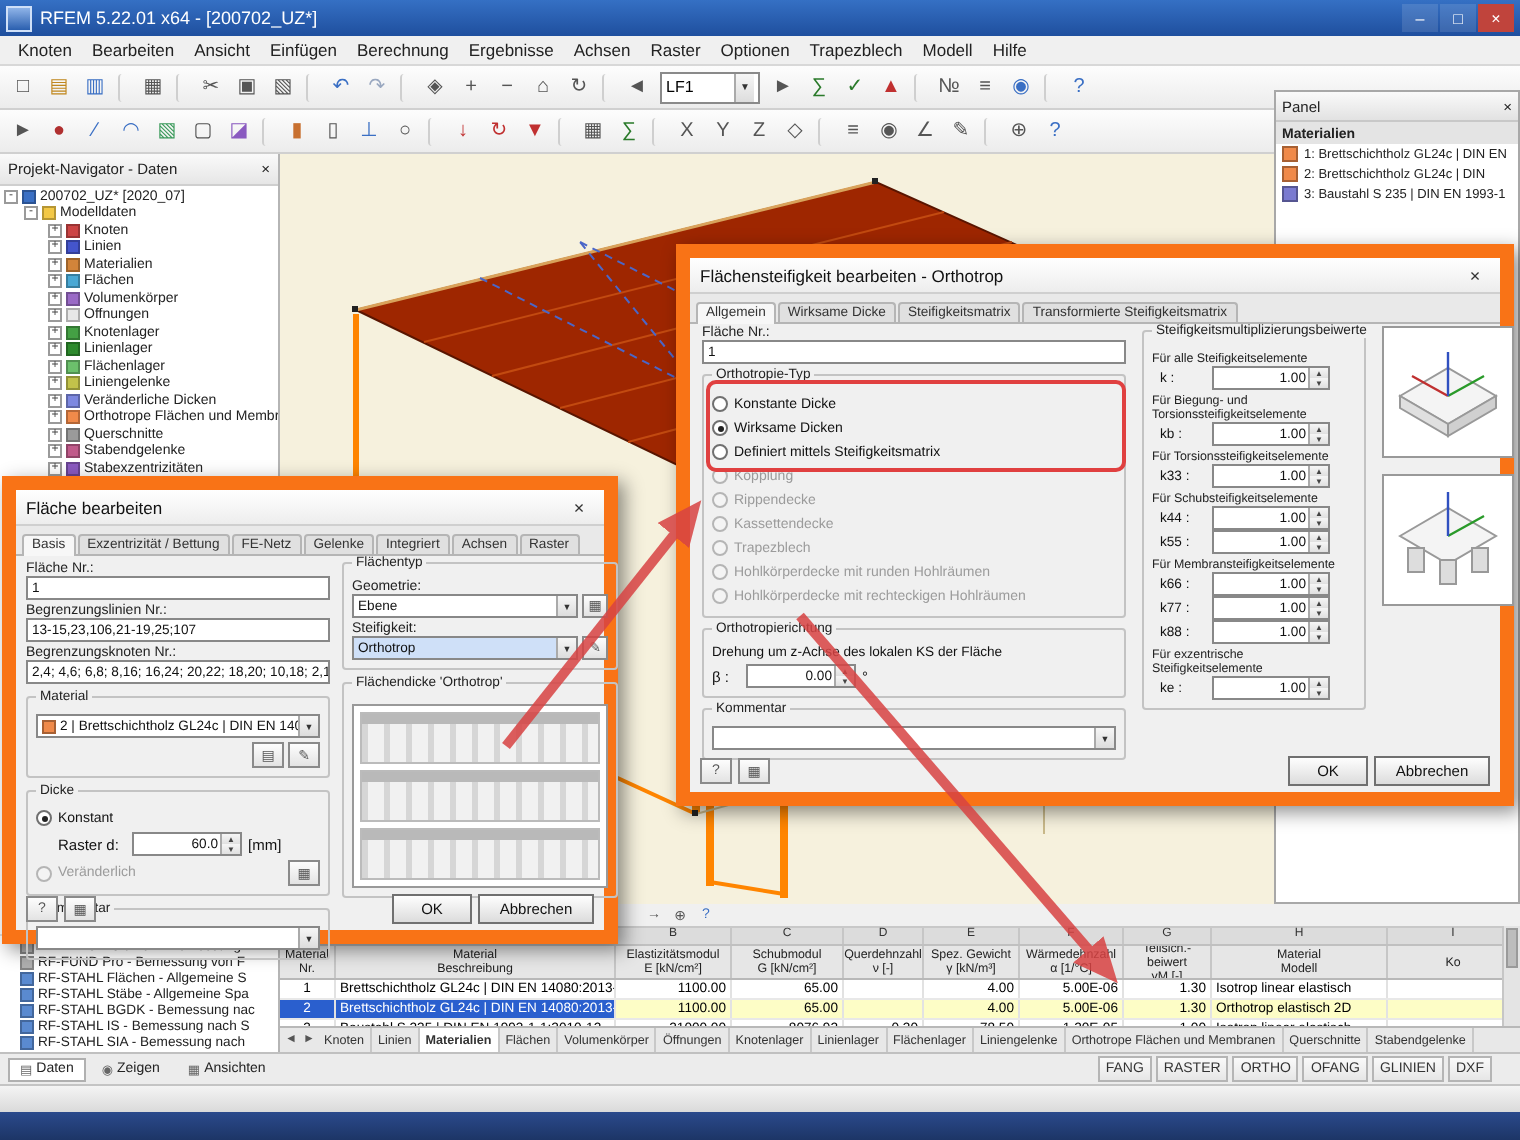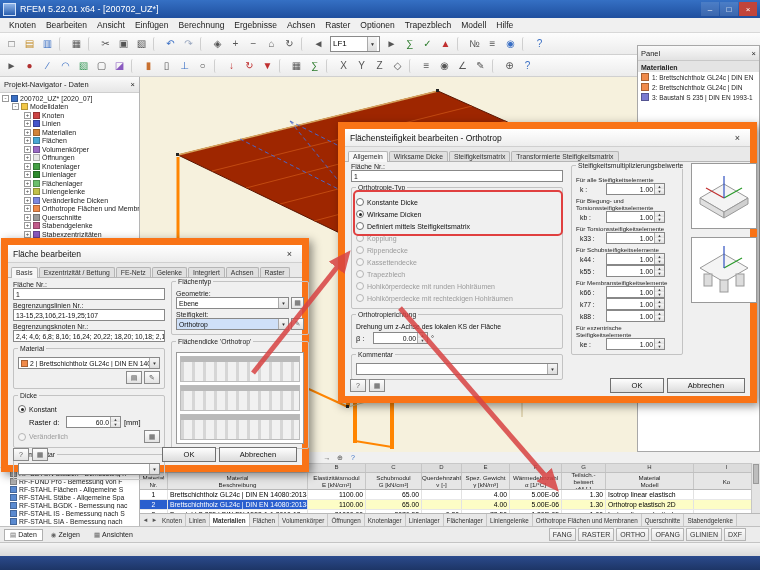--- a/index.html
+++ b/index.html
@@ -50,21 +50,21 @@
   #dlg-fl{left:1px;top:238px;width:308px;height:234px;z-index:10;}
   #dlg-or{left:338px;top:122px;width:419px;height:281px;z-index:20;}
   .dlg-t{height:17px;background:linear-gradient(#ffffff,#ededed);border-bottom:1px solid #cfcfcf;display:flex;align-items:center;font-size:8.5px;color:#111;padding:0 5px;}
   .dlg-x{margin-left:auto;width:15px;text-align:center;color:#333;font-size:9px;}
   .dlg-tabs{display:flex;height:14px;background:#e9e9e9;border-bottom:1px solid #b5b5b5;font-size:6.8px;align-items:flex-end;padding-left:2px;}
   .dtab{padding:1px 4px;border:1px solid #b5b5b5;border-bottom:none;background:#e0e0e0;margin-left:1px;border-radius:2px 2px 0 0;color:#333;white-space:nowrap;}
   .dtab.active{background:#f7f7f7;margin-bottom:-1px;padding-bottom:2px;}
   .dlg-b{position:absolute;top:32px;left:0;right:0;bottom:23px;font-size:7.5px;color:#111;}
   .dlg-foot{position:absolute;bottom:3px;left:5px;right:5px;display:flex;align-items:center;gap:3px;}
   .btn{height:15px;border:1px solid #707070;background:linear-gradient(#fefefe,#dcdcdc);font-size:7.5px;display:flex;align-items:center;justify-content:center;color:#111;box-sizing:border-box;}
-  .btn.ok{width:54px;margin-left:auto;} .btn.cancel{width:78px;}
+  .btn.ok{width:40px;margin-left:auto;} .btn.cancel{width:58px;}
   .mbtn{width:16px;height:13px;border:1px solid #8a8a8a;background:linear-gradient(#fdfdfd,#e3e3e3);font-size:7px;display:flex;align-items:center;justify-content:center;color:#555;box-sizing:border-box;}
   .flbl{display:block;font-size:7px;color:#222;margin-top:2px;}
   .inp{height:10px;background:#fff;border:1px solid #888;font-size:6.8px;padding:0 2px;display:flex;align-items:center;white-space:nowrap;overflow:hidden;box-sizing:content-box;}
   .grp{border:1px solid #c3c3c3;border-radius:2px;position:relative;padding:8px 4px 4px;margin-top:6px;}
   .gl{position:absolute;top:-4px;left:4px;background:#f0f0f0;padding:0 2px;font-size:6.8px;color:#222;white-space:nowrap;}
   .combo{height:10px;background:#fff;border:1px solid #888;display:flex;align-items:center;font-size:6.8px;padding-left:2px;white-space:nowrap;overflow:hidden;}
   .combo .ca{margin-left:auto;width:9px;height:100%;background:linear-gradient(#f6f6f6,#ddd);border-left:1px solid #aaa;font-size:4.5px;display:flex;align-items:center;justify-content:center;color:#333;flex:none;}
   .sw{width:7px;height:7px;margin-right:2px;flex:none;border:1px solid rgba(0,0,0,.3);box-sizing:border-box;}
   .spin{position:relative;width:40px;height:10px;background:#fff;border:1px solid #888;font-size:6.8px;display:flex;align-items:center;justify-content:flex-end;padding:0 11px 0 2px;box-sizing:content-box;}
   .spb{position:absolute;right:0;top:0;bottom:0;width:9px;display:flex;flex-direction:column;border-left:1px solid #aaa;}

